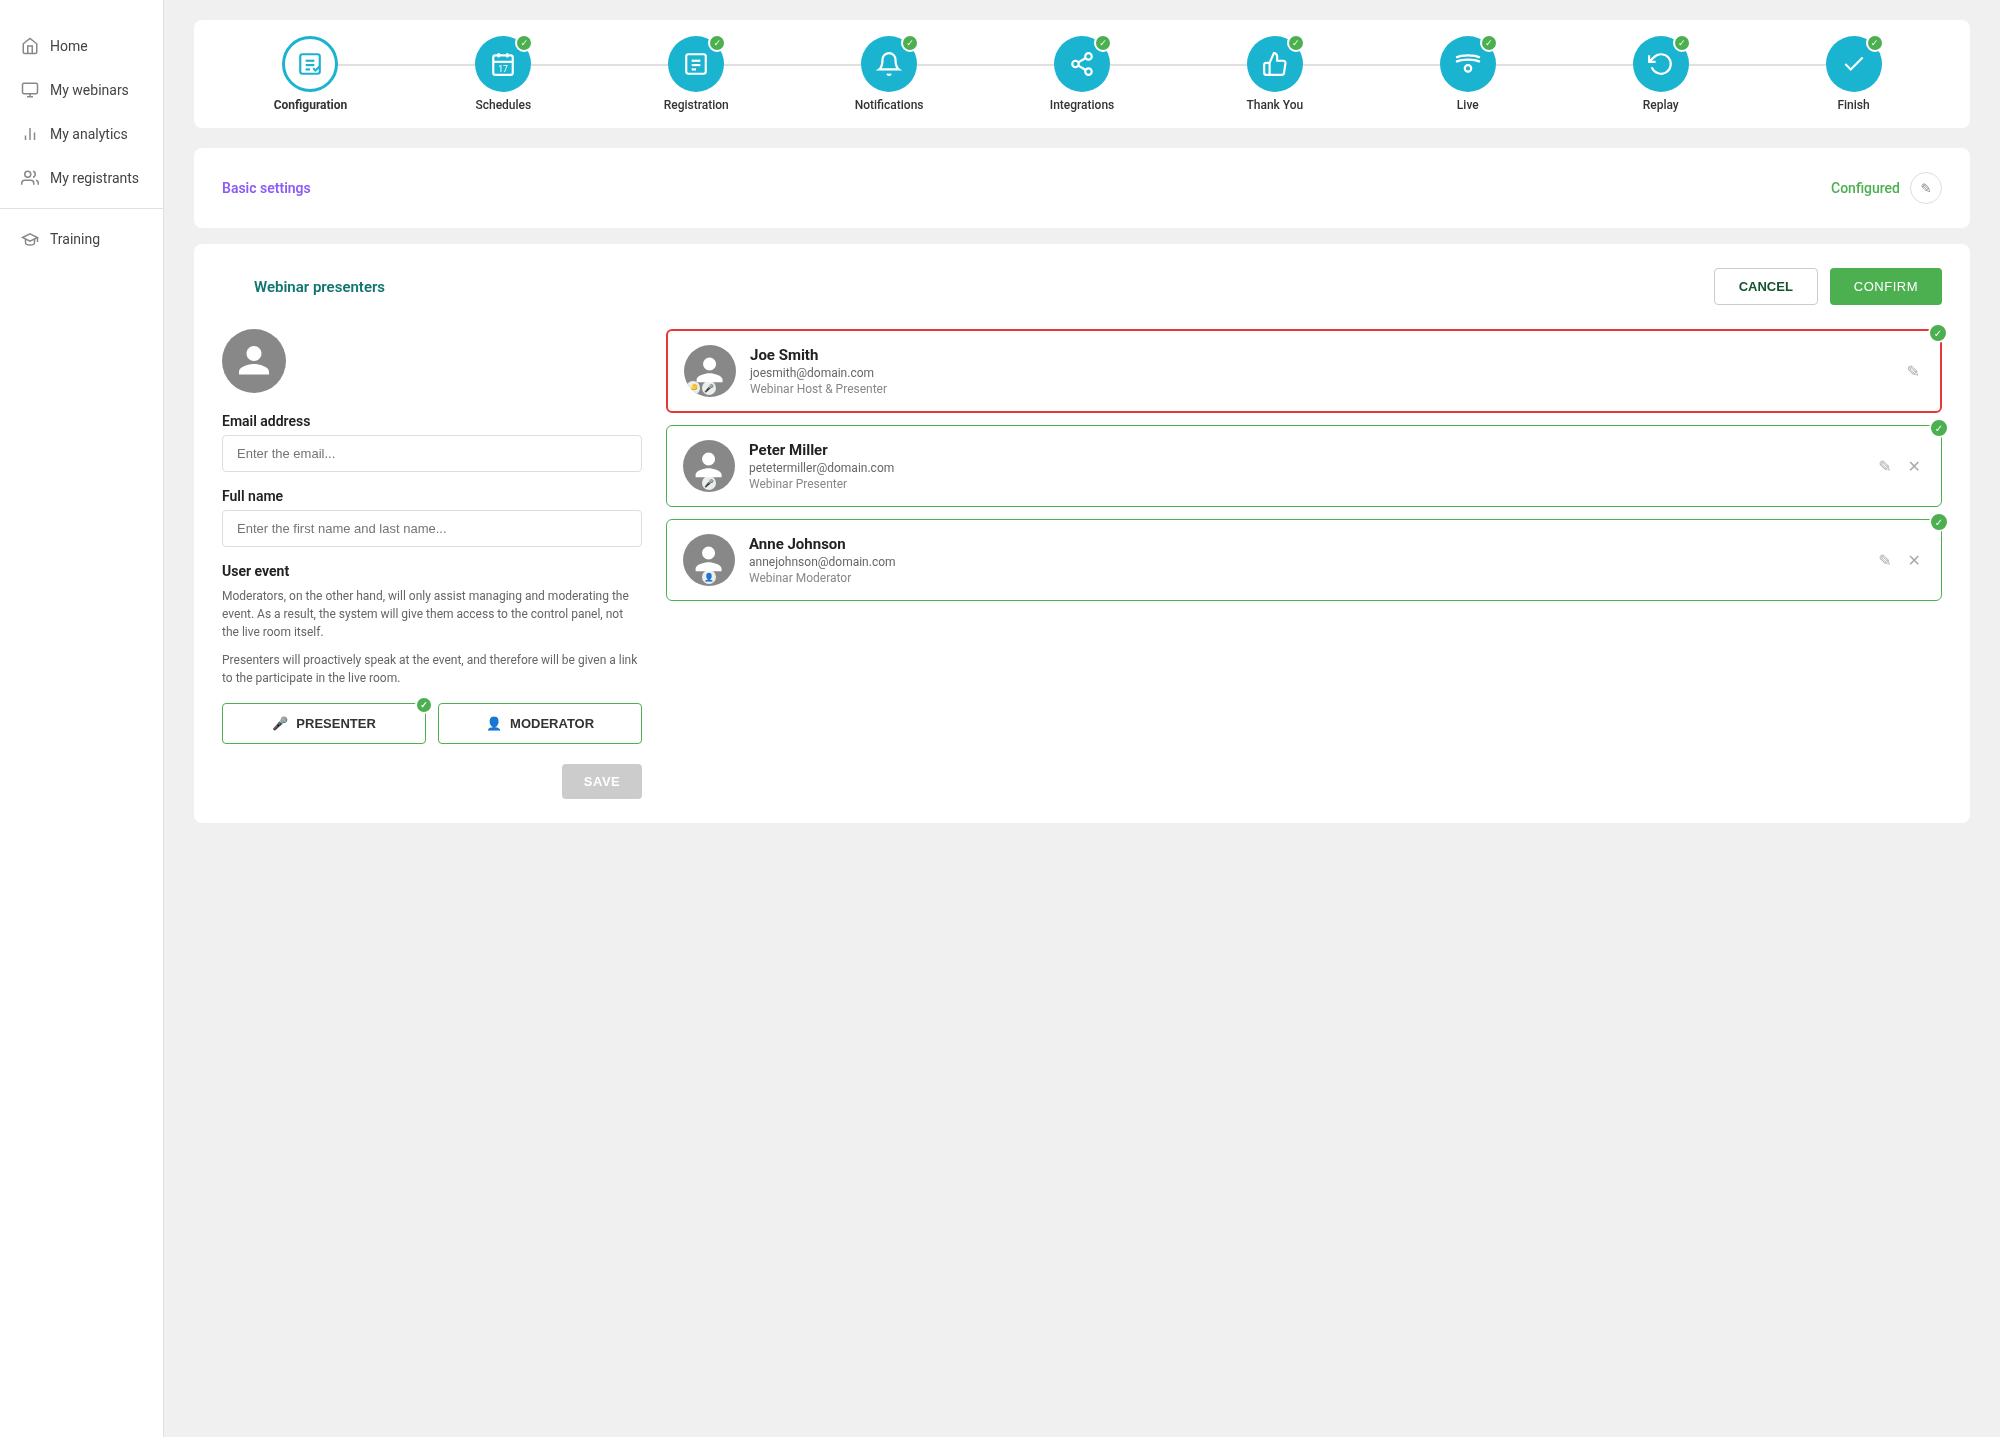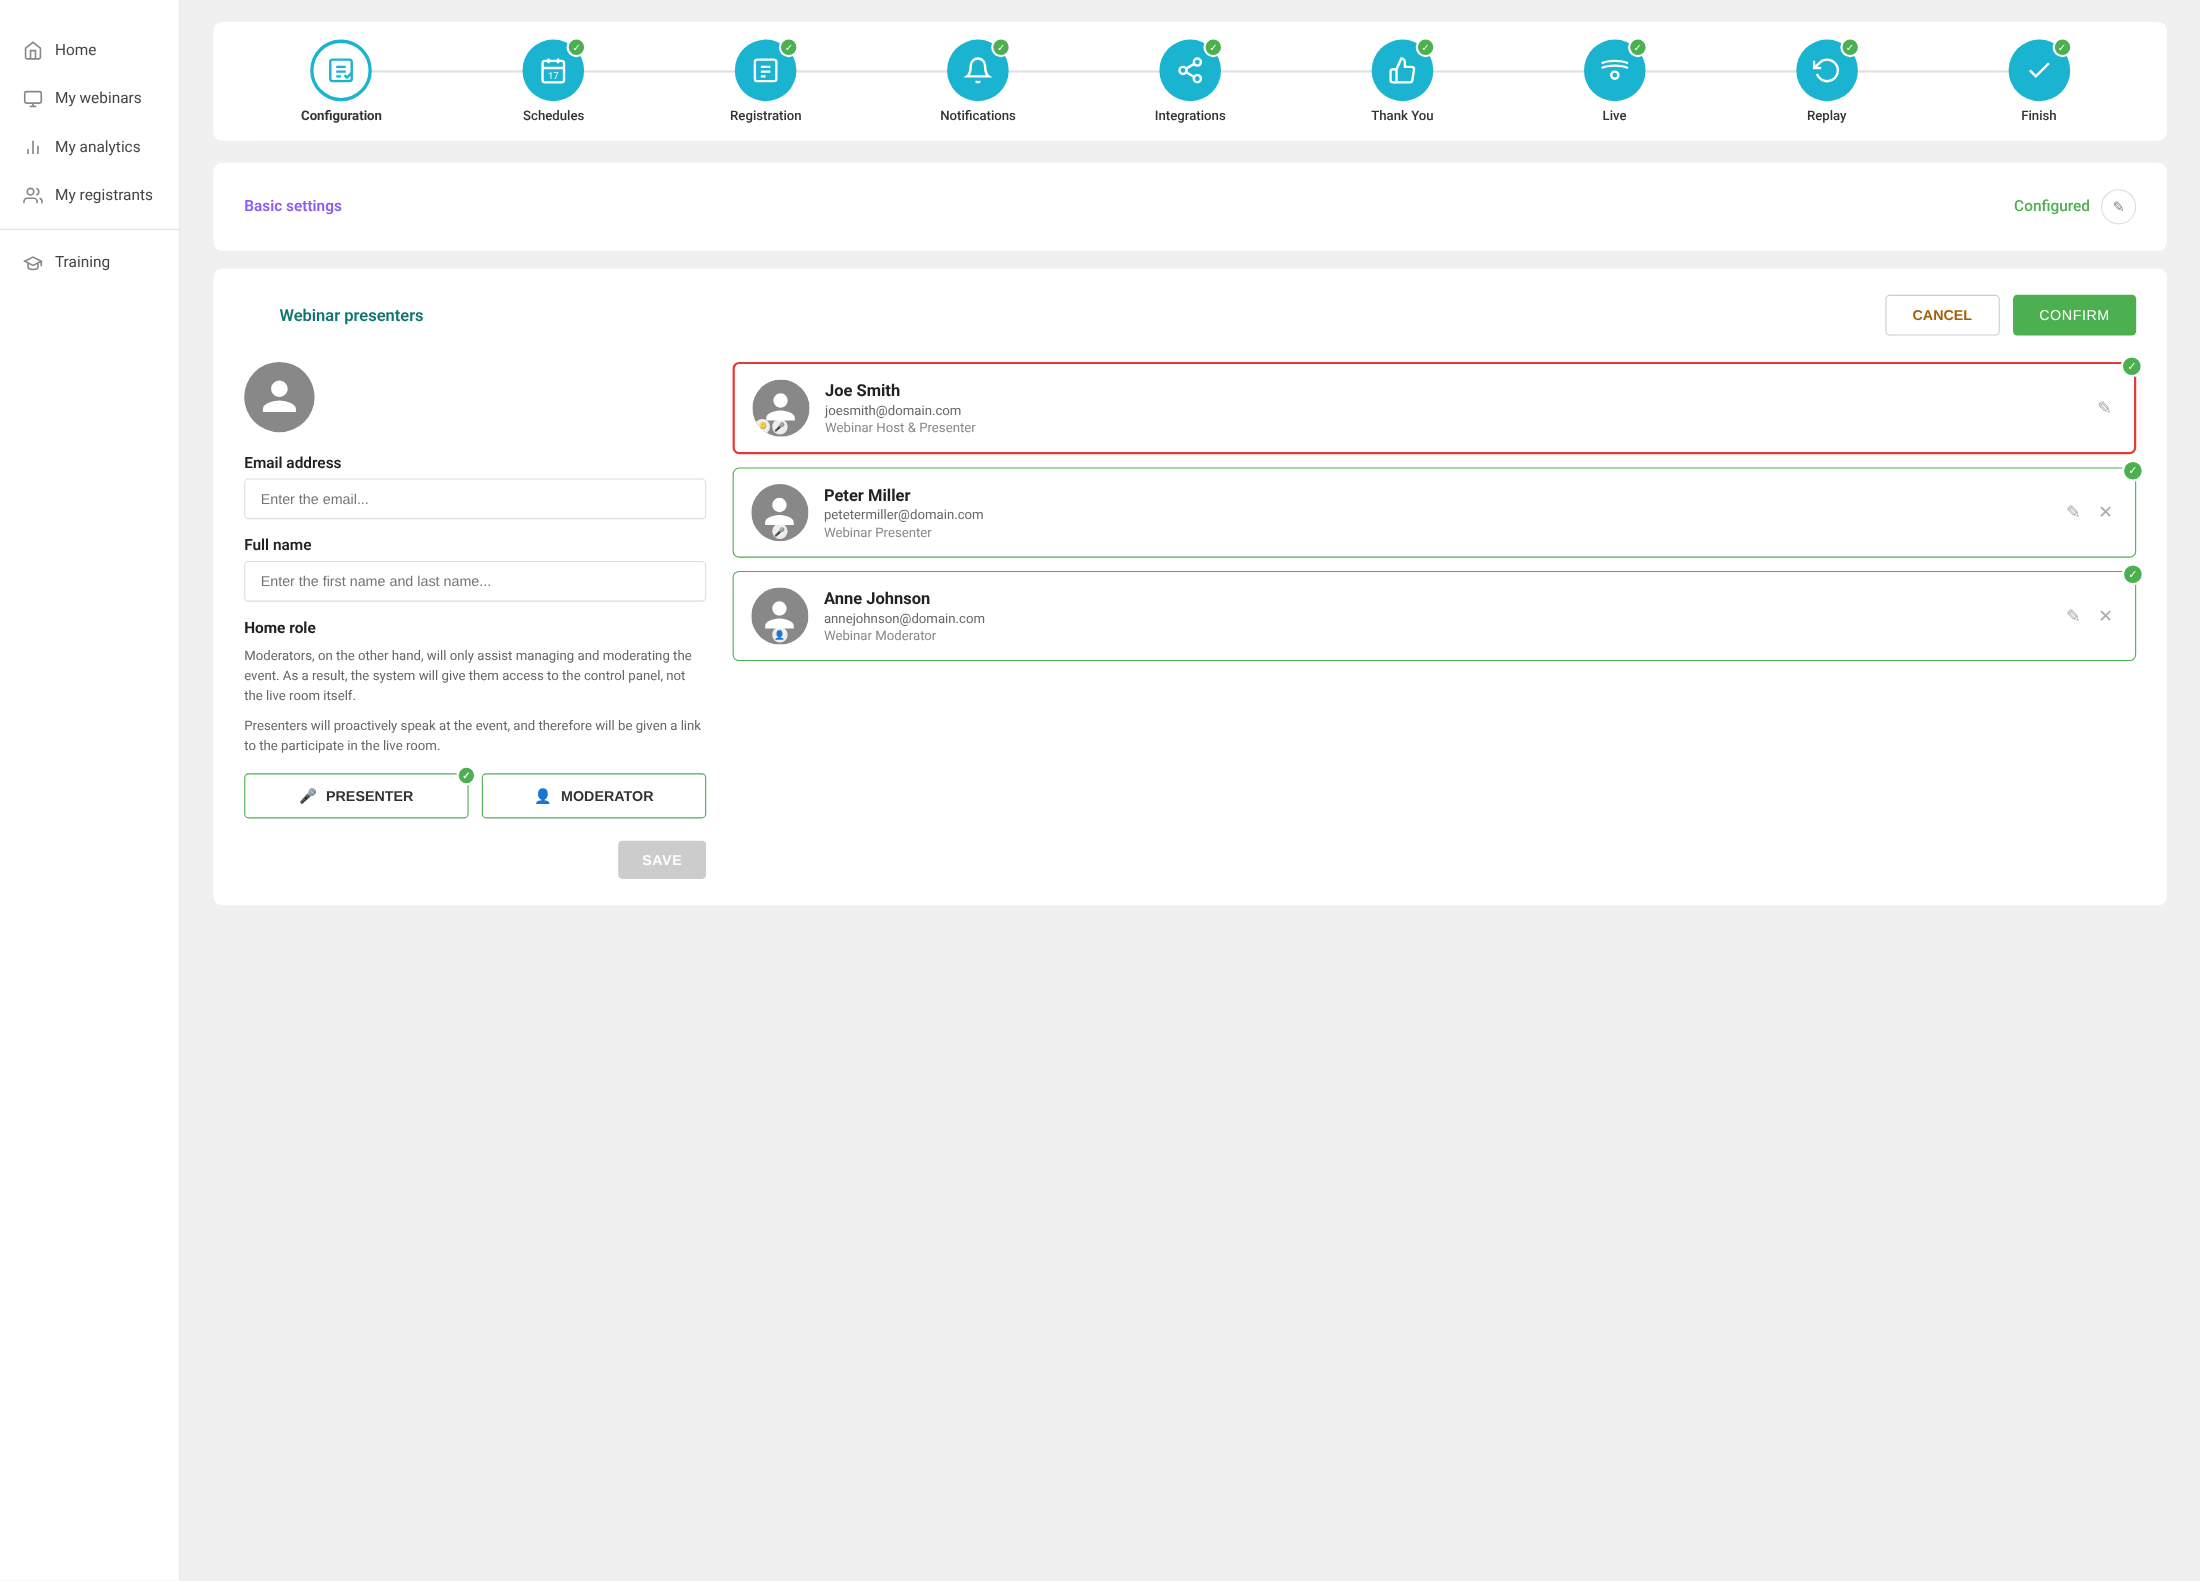--- a/index.html
+++ b/index.html
@@ -165,21 +165,21 @@
       gap: 12px;
     }
     .btn-cancel {
       padding: 10px 24px;
       border: 1px solid #ccc;
       background: #fff;
       border-radius: 4px;
       font-size: 13px;
       font-weight: 600;
       cursor: pointer;
-      color: #a16207;
+      color: #14532d;
     }
     .btn-confirm {
       padding: 10px 24px;
       border: none;
       background: #4caf50;
       border-radius: 4px;
       font-size: 13px;
       font-weight: 400;
       cursor: pointer;
       color: #fff;
@@ -602,21 +602,21 @@
           <label class="form-label">Email address</label>
           <input class="form-input" type="email" placeholder="Enter the email..." style="">
         </div>
 
         <div class="form-group">
           <label class="form-label">Full name</label>
           <input class="form-input" type="text" placeholder="Enter the first name and last name..." style="">
         </div>
 
         <div class="form-group">
-          <div class="user-role-title">Home role</div>
+          <div class="user-role-title">User event</div>
           <p class="user-role-desc">Moderators, on the other hand, will only assist managing and moderating the event. As a result, the system will give them access to the control panel, not the live room itself.</p>
           <p class="user-role-desc">Presenters will proactively speak at the event, and therefore will be given a link to the participate in the live room.</p>
         </div>
 
         <div class="role-buttons">
           <button class="role-btn active">
             <span>🎤</span>
             <span>PRESENTER</span>
             <span class="role-btn-check">✓</span>
           </button>

